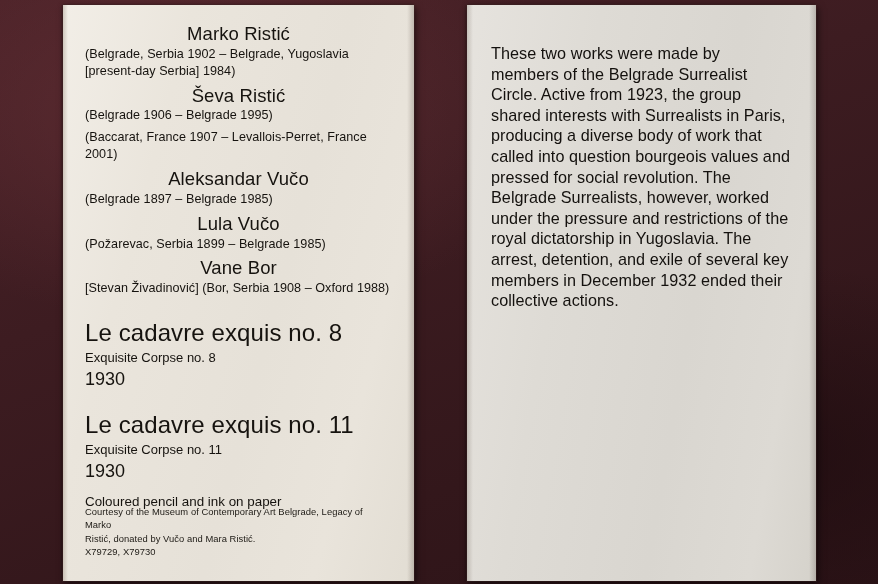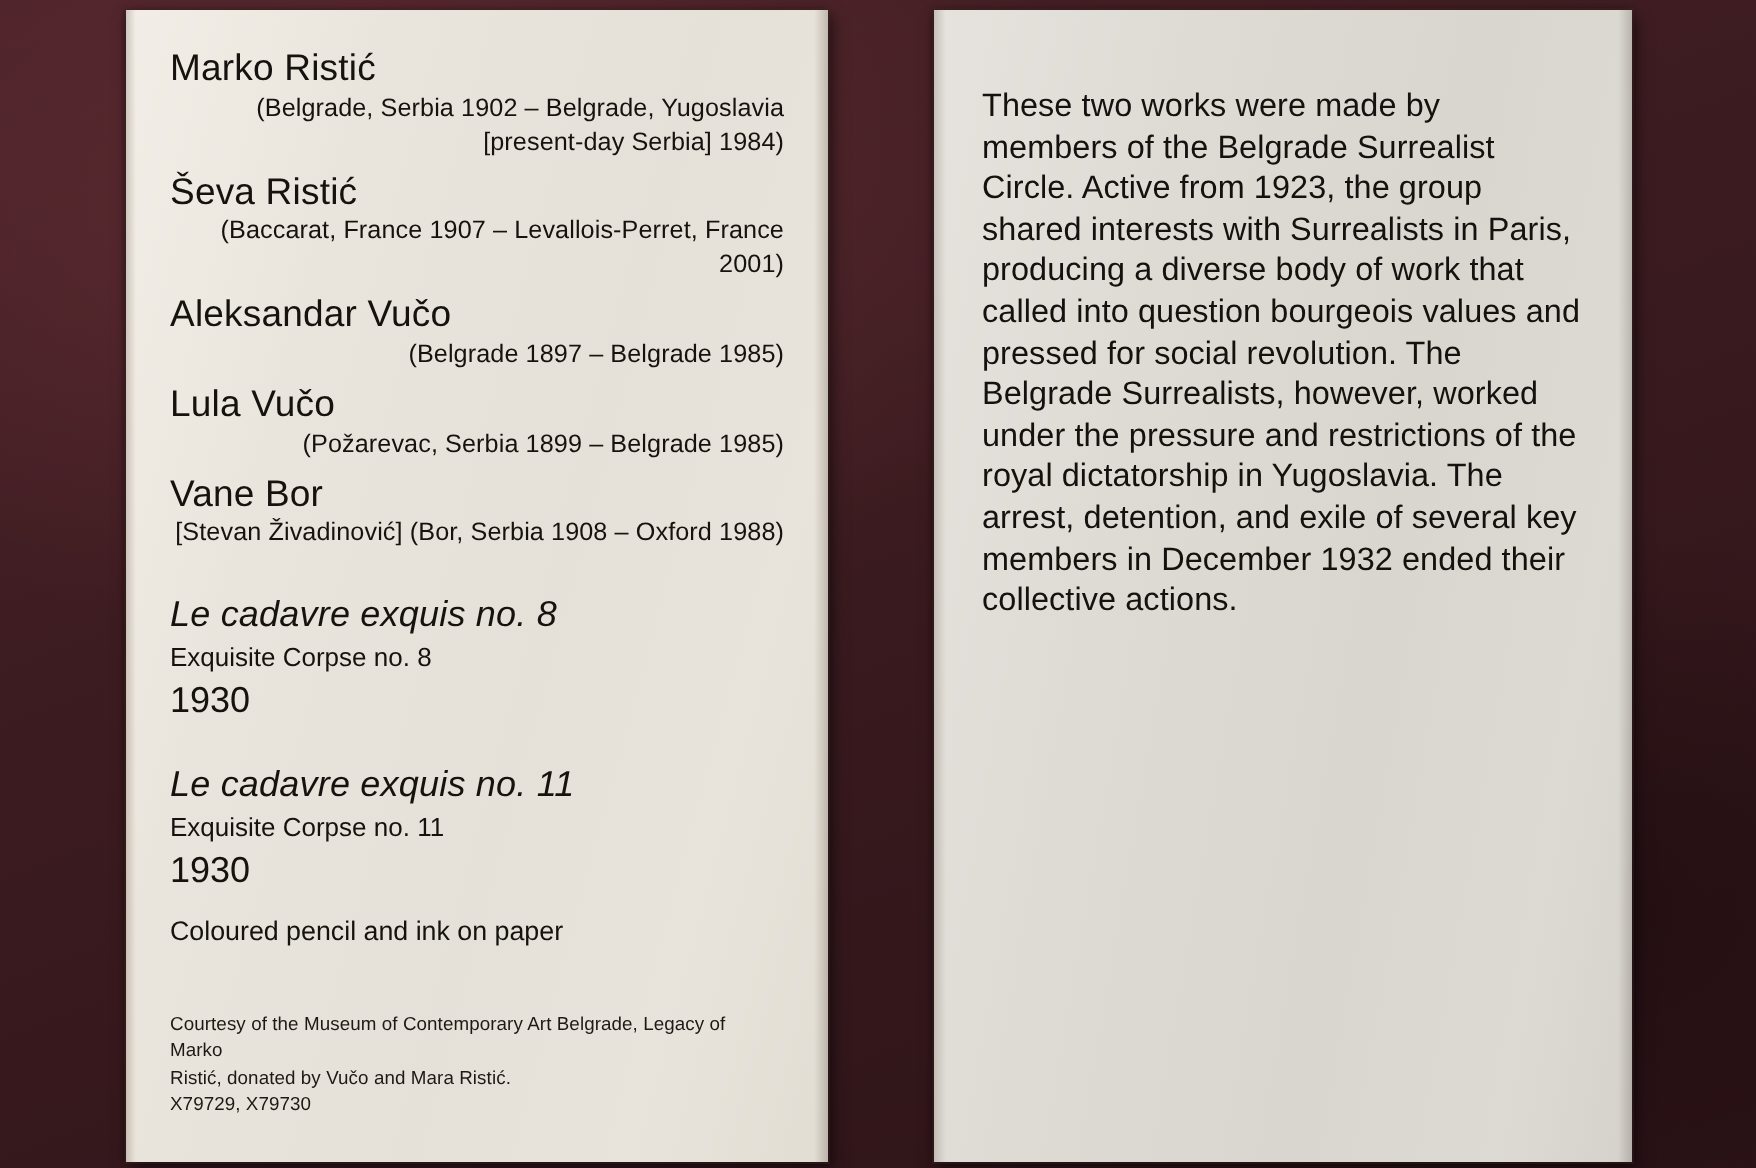--- a/index.html
+++ b/index.html
@@ -100,41 +100,40 @@
   #artists {
     padding-top: 18px;
   }
   .artist-name {
     font-size: 18.5px;
     font-weight: 400;
     color: #16130f;
     letter-spacing: 0.1px;
     line-height: 1.18;
     margin: 0;
+    text-align: center;
   }
   .artist-dates {
     font-size: 12.6px;
     font-weight: 400;
     color: #16130f;
     line-height: 1.34;
     margin: 1px 0 5px 0;
     letter-spacing: 0.05px;
-    text-align: right;
   }
 
   #works {
     margin-top: 22px;
   }
   .work {
     margin-bottom: 20px;
   }
   .work:last-child { margin-bottom: 0; }
   .work-title {
-    font-size: 18px;
-    font-style: italic;
+    font-size: 24px;
     font-weight: 400;
     color: #16130f;
     line-height: 1.2;
     letter-spacing: 0.1px;
     margin: 0;
   }
   .work-translation {
     font-size: 13px;
     color: #16130f;
     line-height: 1.3;
@@ -185,20 +184,21 @@
 
     <div id="artists">
 
       <div class="artist-block">
         <div class="artist-name">Marko Ristić</div>
         <div class="artist-dates">(Belgrade, Serbia 1902 – Belgrade, Yugoslavia [present-day Serbia] 1984)</div>
       </div>
 
       <div class="artist-block">
         <div class="artist-name">Ševa Ristić</div>
+        <div class="artist-dates">(Belgrade 1906 – Belgrade 1995)</div>
       </div>
 
       <div class="artist-block">
         <div class="artist-dates">(Baccarat, France 1907 – Levallois-Perret, France 2001)</div>
       </div>
 
       <div class="artist-block">
         <div class="artist-name">Aleksandar Vučo</div>
         <div class="artist-dates">(Belgrade 1897 – Belgrade 1985)</div>
       </div>

